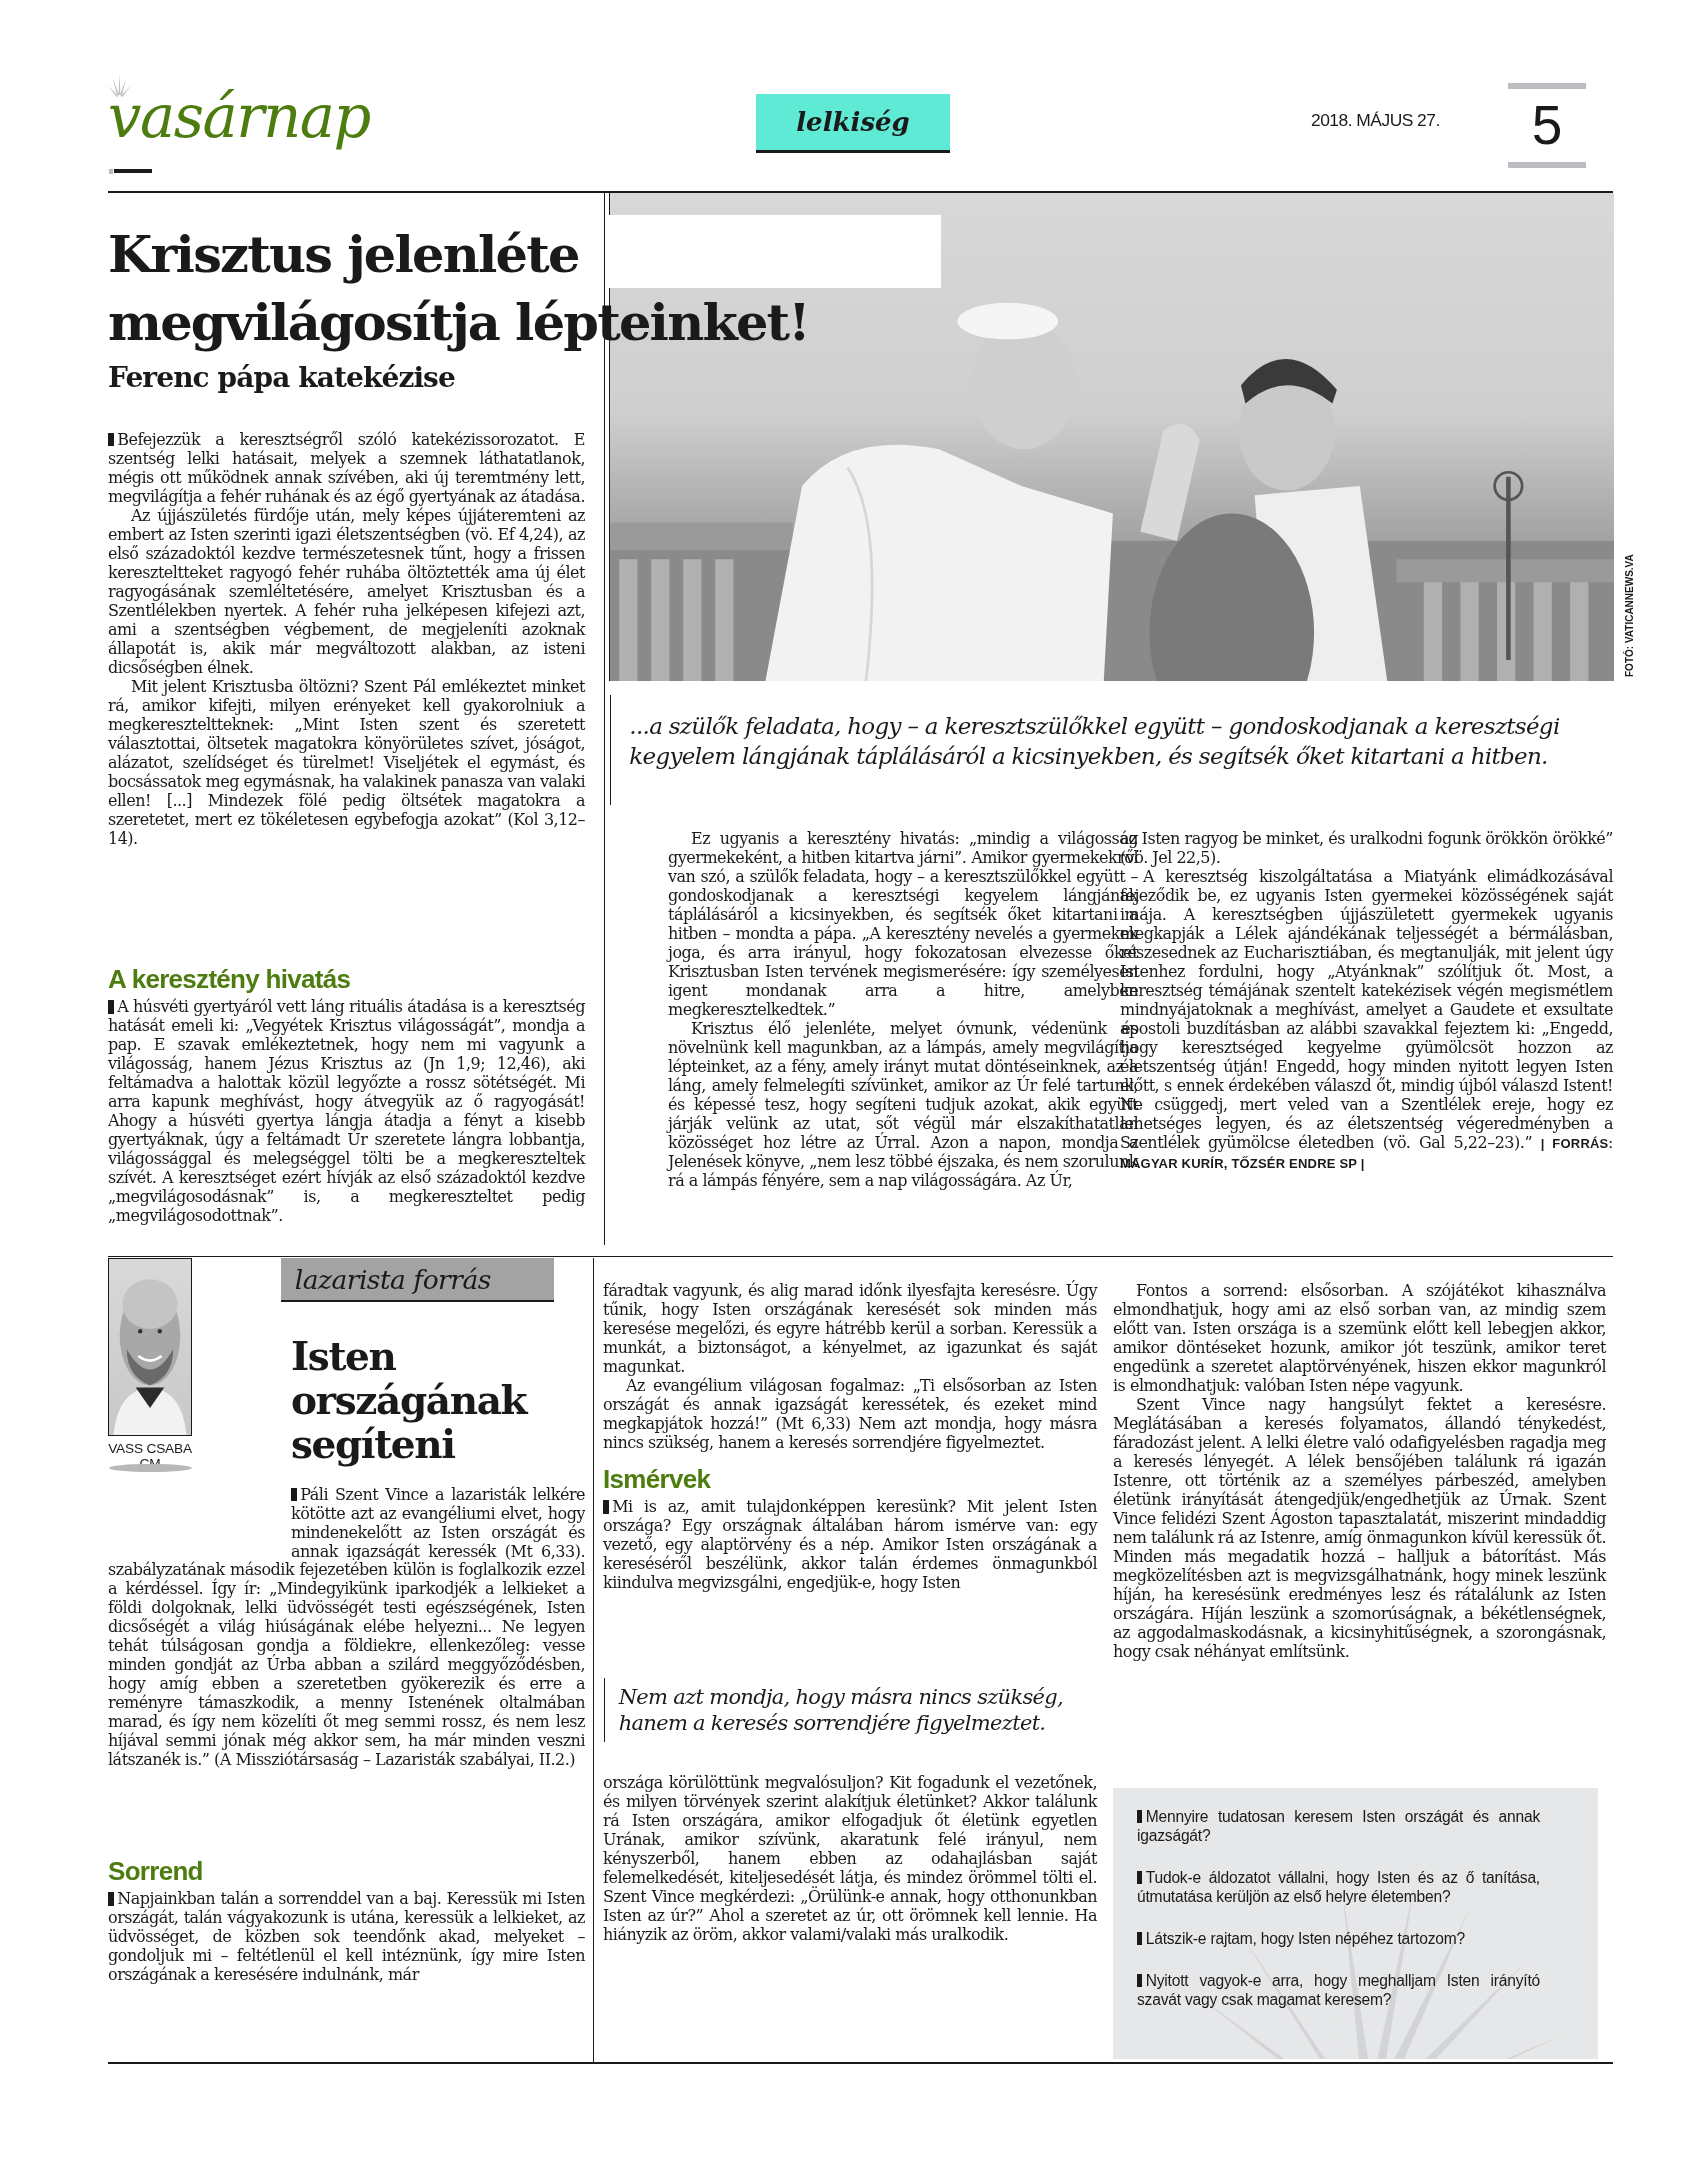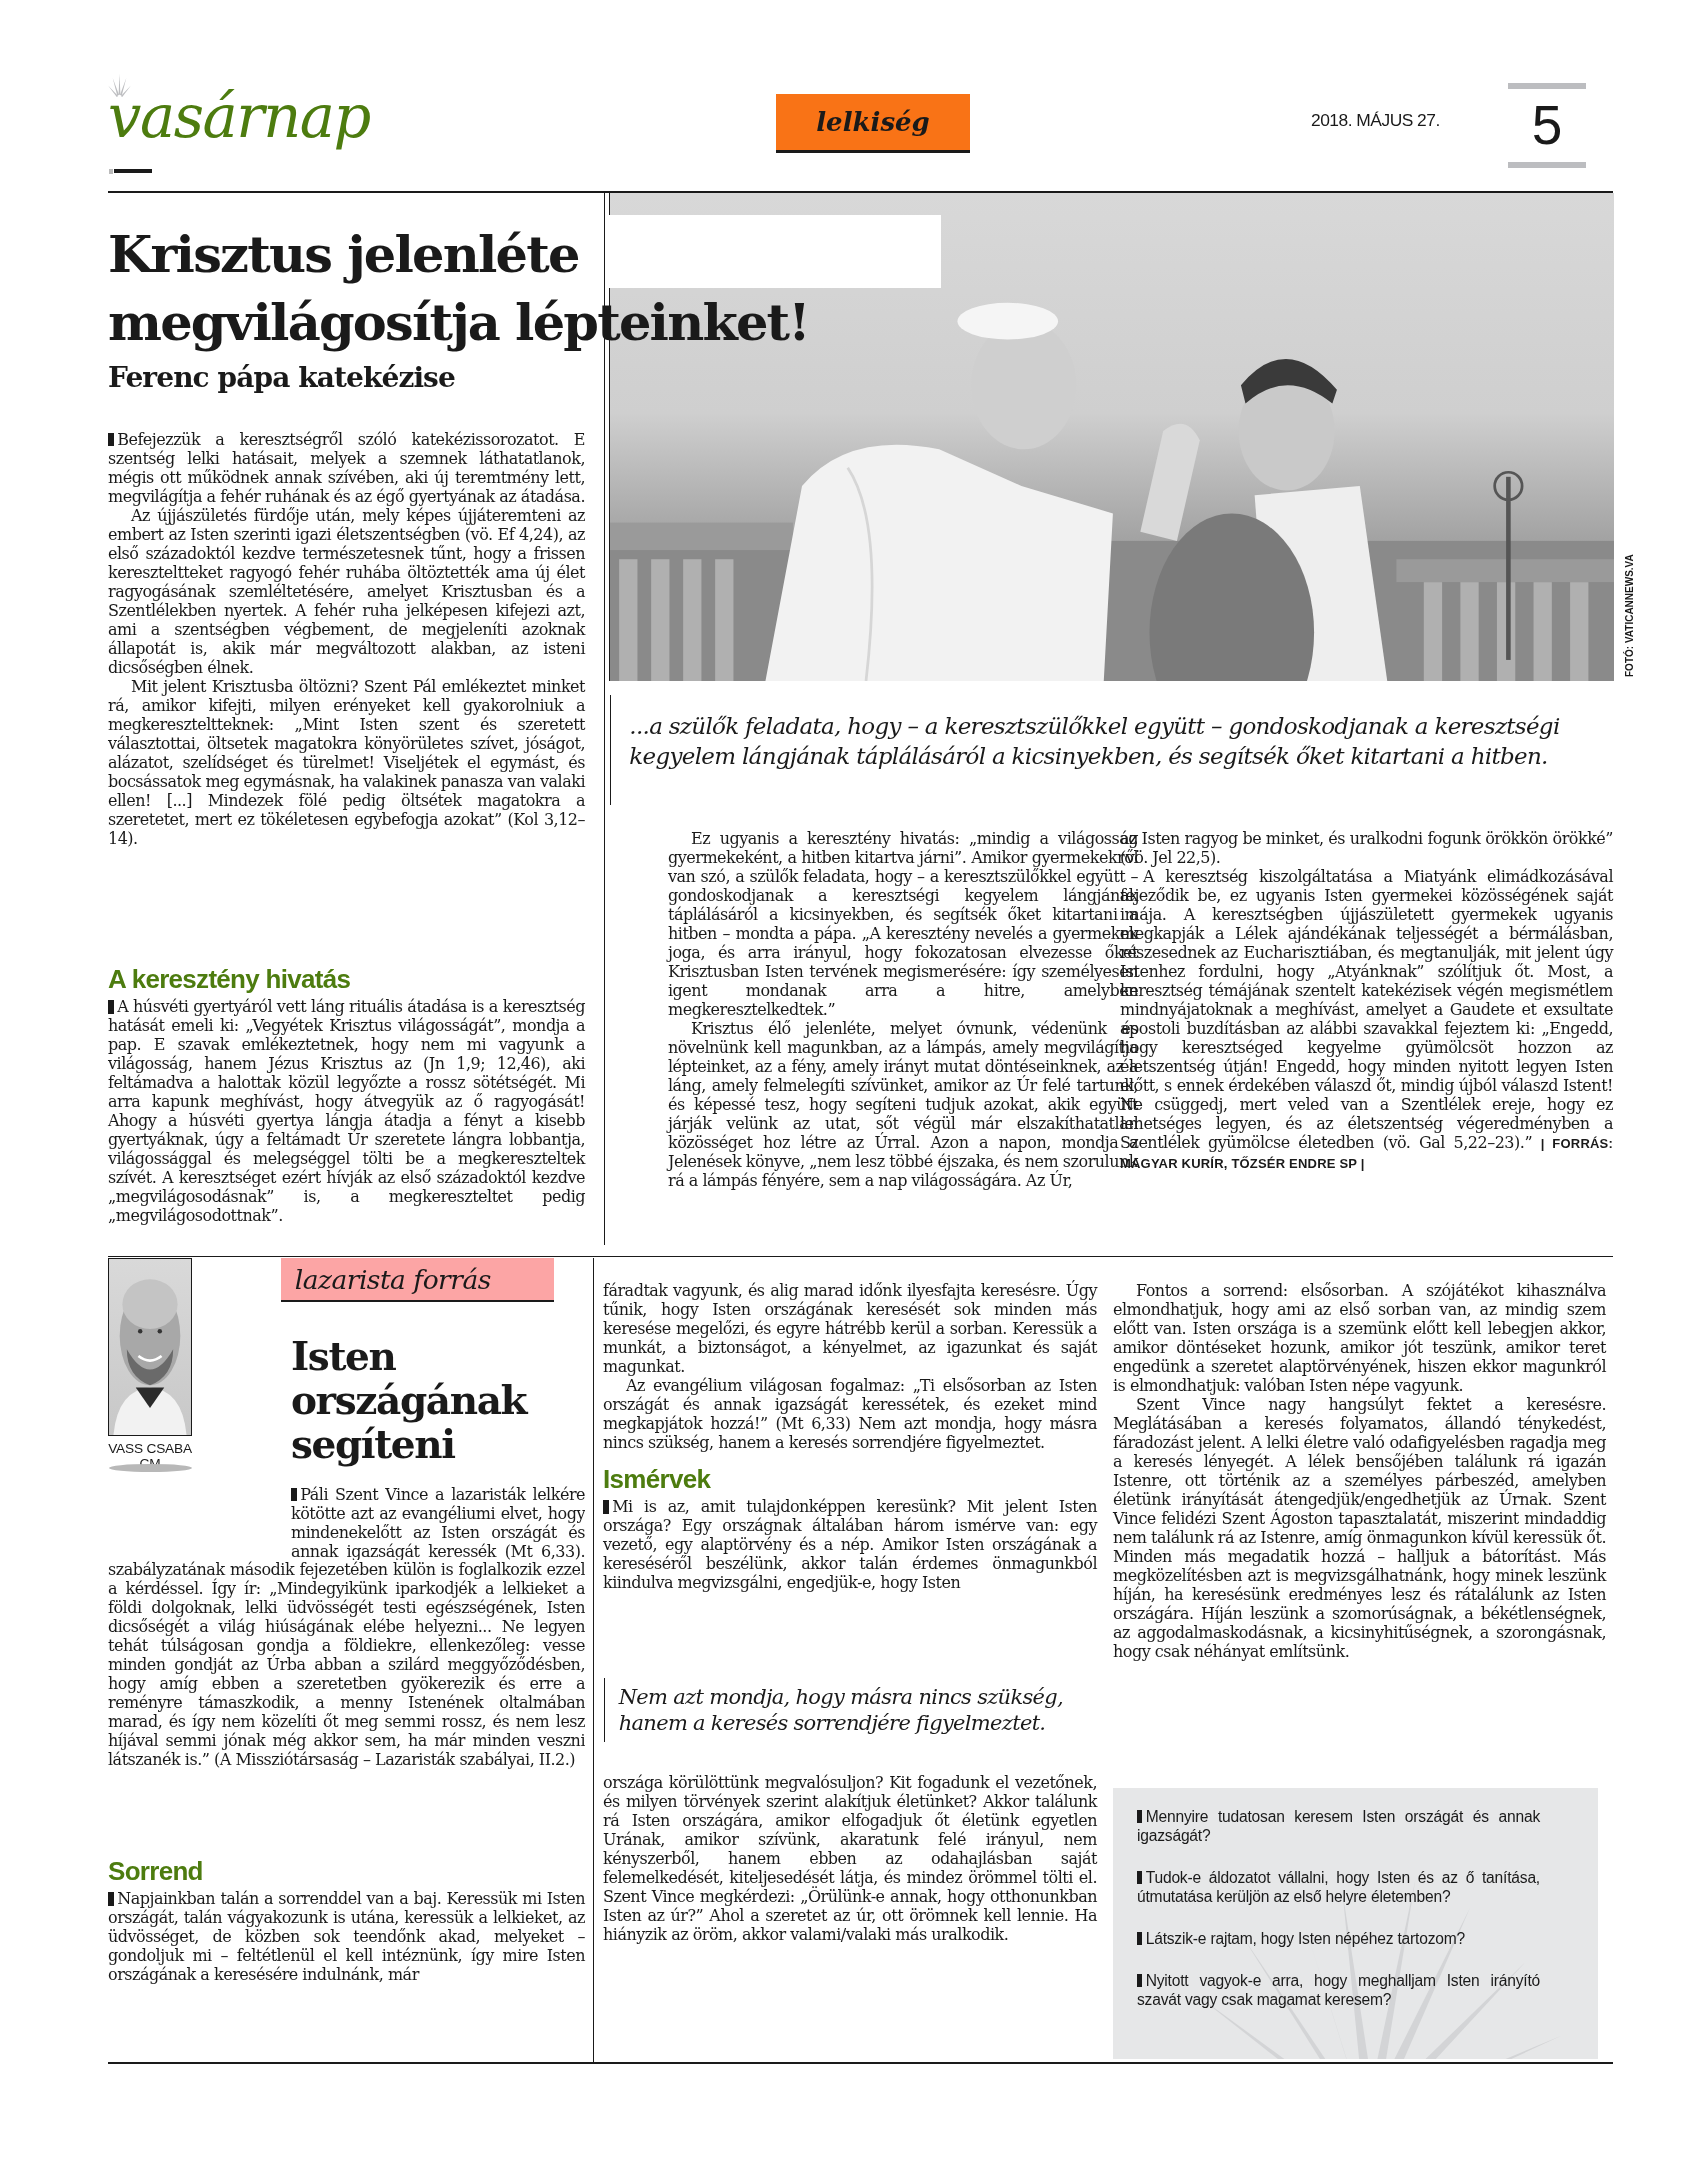--- a/index.html
+++ b/index.html
@@ -6,21 +6,21 @@
   html, body { width: 1702px; height: 2161px; background: #ffffff; overflow: hidden; }
   body { position: relative; font-family: "DejaVu Serif", serif; color: #1a1a1a; }
 
   
   .masthead { position: absolute; left: 108px; top: 69px; width: 1505px; height: 124px; }
   .logo { position: absolute; left: 0; top: 18.3px; width: 275px; height: 73px; }
   .logo-text { position: absolute; left: 0; top: 0; font-family: "DejaVu Serif", serif; font-style: italic; font-size: 59px; letter-spacing: -1.4px; color: #4d7c0f; line-height: 1; }
   .logo-rays { position: absolute; left: 0; top: -13.7px; width: 23px; height: 27.5px; }
   .logo-bar-grey { position: absolute; left: 0.9px; top: 82px; width: 4.6px; height: 4.6px; background: #bbb; }
   .logo-bar { position: absolute; left: 6.4px; top: 82px; width: 38px; height: 3.7px; background: #1a1a1a; }
-  .section-box { position: absolute; left: 668px; top: 25px; width: 194px; height: 59px; background: #f97316; border-bottom: 3.2px solid #1a1a1a; display: flex; align-items: center; justify-content: center; }
+  .section-box { position: absolute; left: 648px; top: 25px; width: 194px; height: 59px; background: #5eead4; border-bottom: 3.2px solid #1a1a1a; display: flex; align-items: center; justify-content: center; }
   .section-label { font-family: "DejaVu Serif", serif; font-style: italic; font-weight: bold; font-size: 26px; color: #1a1a1a; }
   .issue-date { position: absolute; left: 1203px; top: 41px; font-family: "Liberation Sans", sans-serif; font-size: 17.4px; letter-spacing: -0.5px; color: #1a1a1a; }
   .page-num-wrap { position: absolute; left: 1400px; top: 13.7px; width: 78px; height: 92px; }
   .page-num-bar { width: 78px; height: 6.4px; background: #bcbdc0; }
   .page-num { text-align: center; font-family: "Liberation Sans", sans-serif; font-size: 55px; line-height: 73px; color: #1a1a1a; }
 
   .top-rule { position: absolute; left: 108px; top: 191px; width: 1505px; height: 2.3px; background: #1a1a1a; }
 
   
   .photo { position: absolute; left: 609px; top: 193px; width: 1005px; height: 488px; overflow: hidden; background: linear-gradient(180deg, #d8d8d8 0%, #cfcfcf 45%, #9c9c9c 75%, #6a6a6a 100%); border-left: 0.9px solid #1a1a1a; }
@@ -48,21 +48,21 @@
 
   .source-tag { font-family: "Liberation Sans", sans-serif; font-weight: bold; font-size: 13px; letter-spacing: 0.2px; }
 
   .mid-rule { position: absolute; left: 108px; top: 1256px; width: 1505px; height: 1.4px; background: #1a1a1a; }
 
   
   .portrait { position: absolute; left: 108px; top: 1258px; width: 84px; height: 178px; border: 0.9px solid #1a1a1a; background: linear-gradient(180deg, #d9d9d9, #c8c8c8); overflow: hidden; }
   .portrait svg { width: 100%; height: 100%; }
   .author-name { position: absolute; left: 108px; top: 1441px; width: 84px; text-align: center; font-family: "Liberation Sans", sans-serif; font-size: 13.7px; color: #1a1a1a; letter-spacing: -0.2px; }
   .author-shadow { position: absolute; left: 109px; top: 1464px; width: 83px; height: 8.2px; border-radius: 50%; background: #b8b8b8; }
-  .column-tag { position: absolute; left: 281px; top: 1258px; width: 273px; height: 44px; background: #fca5a5; border-bottom: 2.7px solid #1a1a1a; padding-left: 13.7px; display: flex; align-items: center; }
+  .column-tag { position: absolute; left: 281px; top: 1258px; width: 273px; height: 44px; background: #a3a3a3; border-bottom: 2.7px solid #1a1a1a; padding-left: 13.7px; display: flex; align-items: center; }
   .column-tag span { font-family: "DejaVu Serif", serif; font-style: italic; font-size: 26.5px; letter-spacing: -0.5px; color: #1a1a1a; }
   .headline2 { position: absolute; left: 291px; top: 1334px; width: 275px; font-family: "DejaVu Serif", serif; font-weight: bold; font-size: 39px; line-height: 44px; letter-spacing: -1.4px; color: #1a1a1a; }
 
   .col-d-top { position: absolute; left: 291px; top: 1485px; width: 294px; }
   .col-d { position: absolute; left: 108px; top: 1560px; width: 477px; }
   .col-e { position: absolute; left: 603px; top: 1281px; width: 494px; }
   .col-e2 { position: absolute; left: 603px; top: 1773px; width: 494px; }
   .col-f { position: absolute; left: 1113px; top: 1281px; width: 493px; }
 
   .pull-quote2 { position: absolute; left: 604px; top: 1678px; width: 494px; height: 64px; border-left: 0.9px solid #1a1a1a; padding-left: 13.7px; padding-top: 6.4px; font-family: "DejaVu Serif", serif; font-style: italic; font-size: 21px; line-height: 26px; letter-spacing: -0.7px; color: #1a1a1a; }

